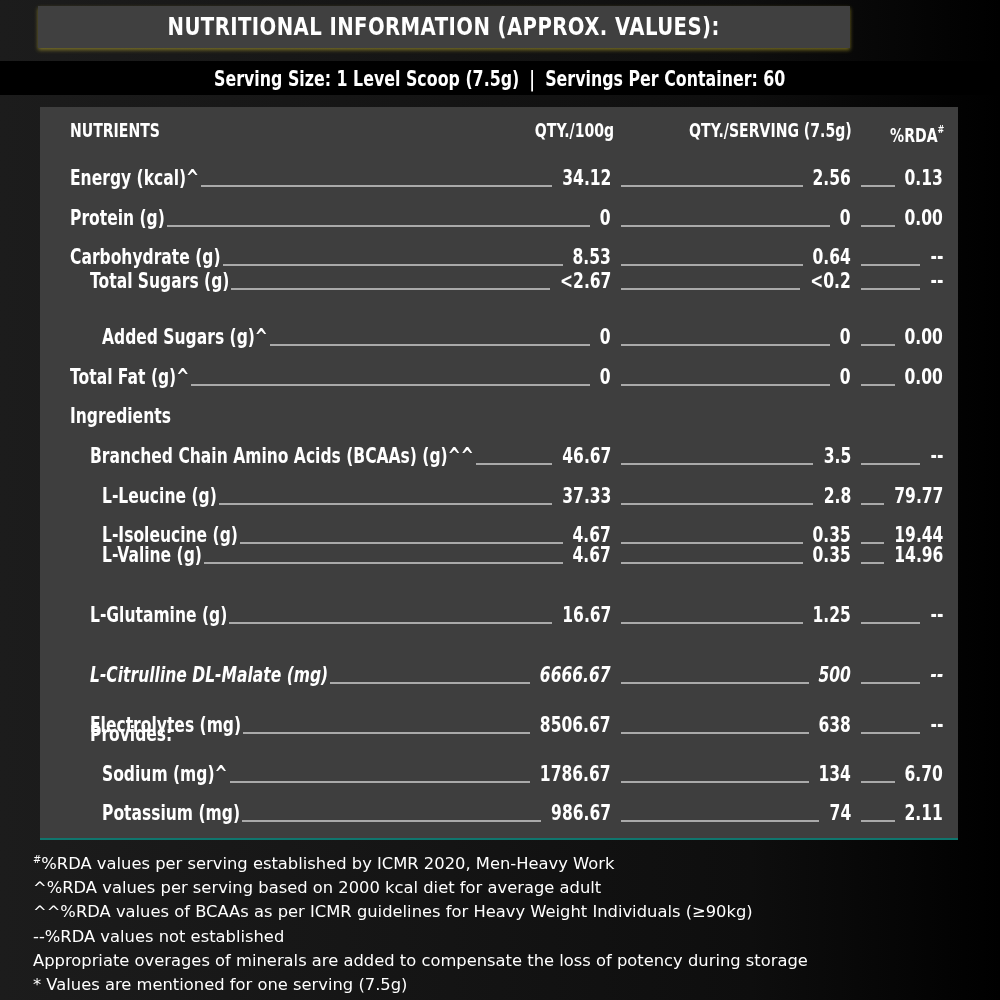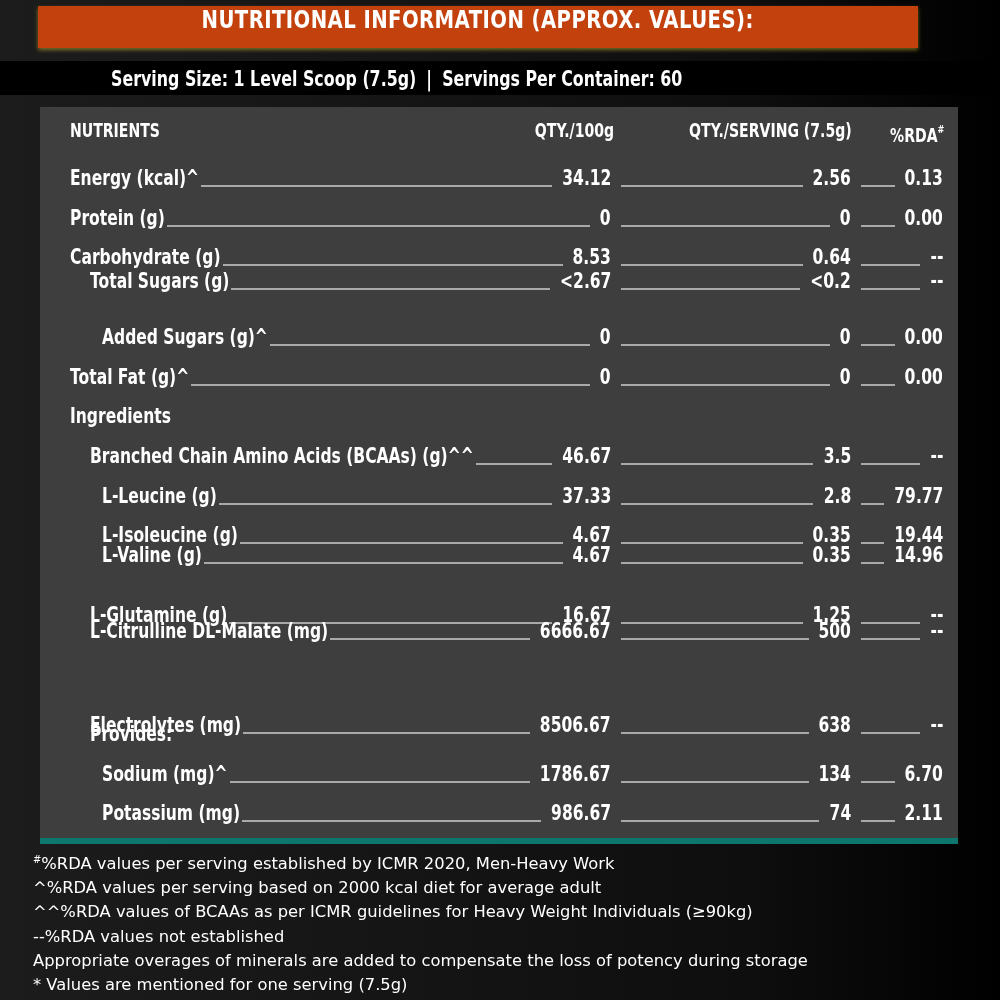--- a/index.html
+++ b/index.html
@@ -4,44 +4,44 @@
 <style>
   html, body { margin: 0; padding: 0; }
   body {
     width: 1000px; height: 1000px; overflow: hidden;
     background: linear-gradient(90deg, #1c1c1c 0%, #151515 40%, #0e0e0e 75%, #000 100%);
     position: relative;
     font-family: "DejaVu Sans Condensed", "Liberation Sans Narrow", "Liberation Sans", sans-serif;
     color: #fff;
   }
   .banner {
-    position: absolute; left: 38px; top: 6px; width: 880px; height: 42px;
-    background: #c2410c;
+    position: absolute; left: 38px; top: 6px; width: 812px; height: 42px;
+    background: #404040;
     box-shadow: 0 2px 4px rgba(240,220,60,0.45);
-    display: flex; justify-content: center;
+    display: flex; align-items: center; justify-content: center;
   }
   .banner-text {
     font-family: "DejaVu Sans", sans-serif; font-weight: bold;
     font-size: 24px; letter-spacing: 0.5px; color: #fff;
     transform: scaleX(0.82); white-space: nowrap;
   }
   .serving {
     position: absolute; left: 0; width: 1000px; top: 61px; height: 34px;
-    display: flex; justify-content: flex-start; align-items: center;
+    display: flex; justify-content: center; align-items: center;
     background: #000;
   }
   .serving-text {
     font-family: "DejaVu Sans", sans-serif; font-weight: bold; font-size: 22px;
     transform: scaleX(0.72); white-space: nowrap; color: #fff;
   }
   .serving-sep { display: inline-block; margin: 0 14px; }
   .panel {
     position: absolute; left: 40px; top: 107px; width: 918px; height: 731px;
     background: #3e3e3e;
-    border-bottom: 6px solid #0f766e;
+    border-bottom: 2px solid #0f766e;
   }
   .row {
     position: absolute; left: 0; width: 918px; height: 34px;
   }
   .cell {
     position: absolute; top: 0; height: 34px; line-height: 34px;
     font-family: "DejaVu Sans", sans-serif; font-weight: bold; font-size: 21px;
     white-space: nowrap; color: #fff;
   }
   .name { transform-origin: left center; transform: scaleX(0.74); }
@@ -175,21 +175,21 @@
       </div>
       <div class="row" style="top: 490.7px;">
         <span class="cell name" style="left: 50px;">L-Glutamine (g)</span>
         <span class="cell num" style="right: 347px;">16.67</span>
         <span class="cell num" style="right: 107px;">1.25</span>
         <span class="cell num" style="right: 15px;">--</span>
         <div class="leader" style="left: 189.282px; width: 322.555px;"></div>
         <div class="leader" style="left: 581px; width: 181.647px;"></div>
         <div class="leader" style="left: 821px; width: 59.0963px;"></div>
       </div>
-      <div class="row" style="top: 507px;">
+      <div class="row" style="top: 551px; font-style: italic;">
         <span class="cell name" style="left: 50px;">L-Citrulline DL-Malate (mg)</span>
         <span class="cell num" style="right: 347px;">6666.67</span>
         <span class="cell num" style="right: 107px;">500</span>
         <span class="cell num" style="right: 15px;">--</span>
         <div class="leader" style="left: 290.153px; width: 200.062px;"></div>
         <div class="leader" style="left: 581px; width: 187.556px;"></div>
         <div class="leader" style="left: 821px; width: 59.0963px;"></div>
       </div>
       <div class="row" style="top: 601px;">
         <span class="cell name" style="left: 50px;">Electrolytes (mg)</span>

